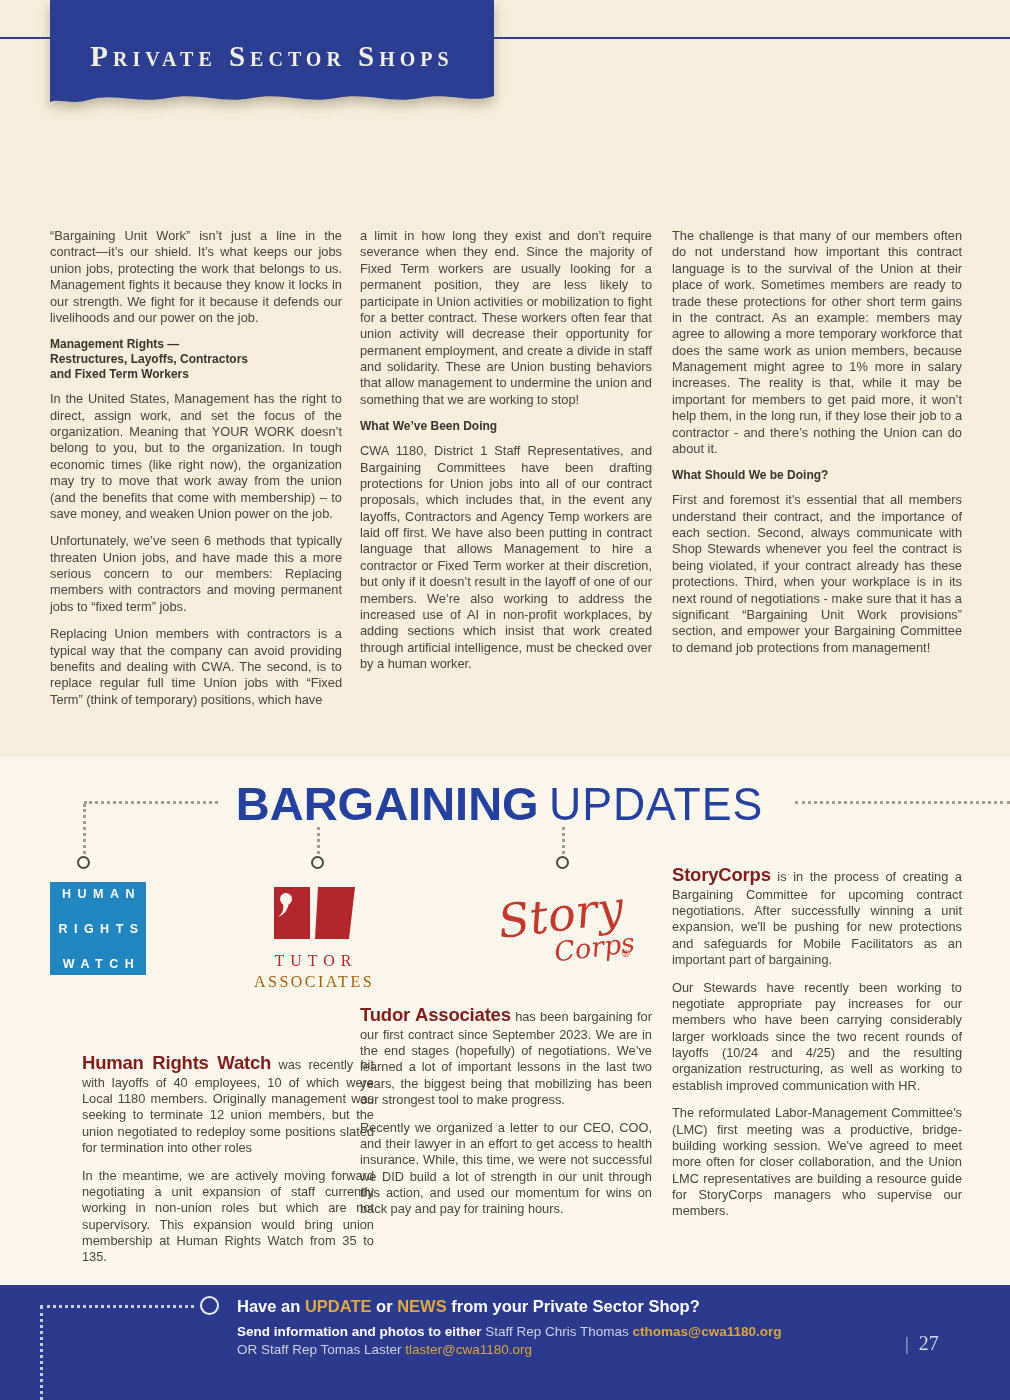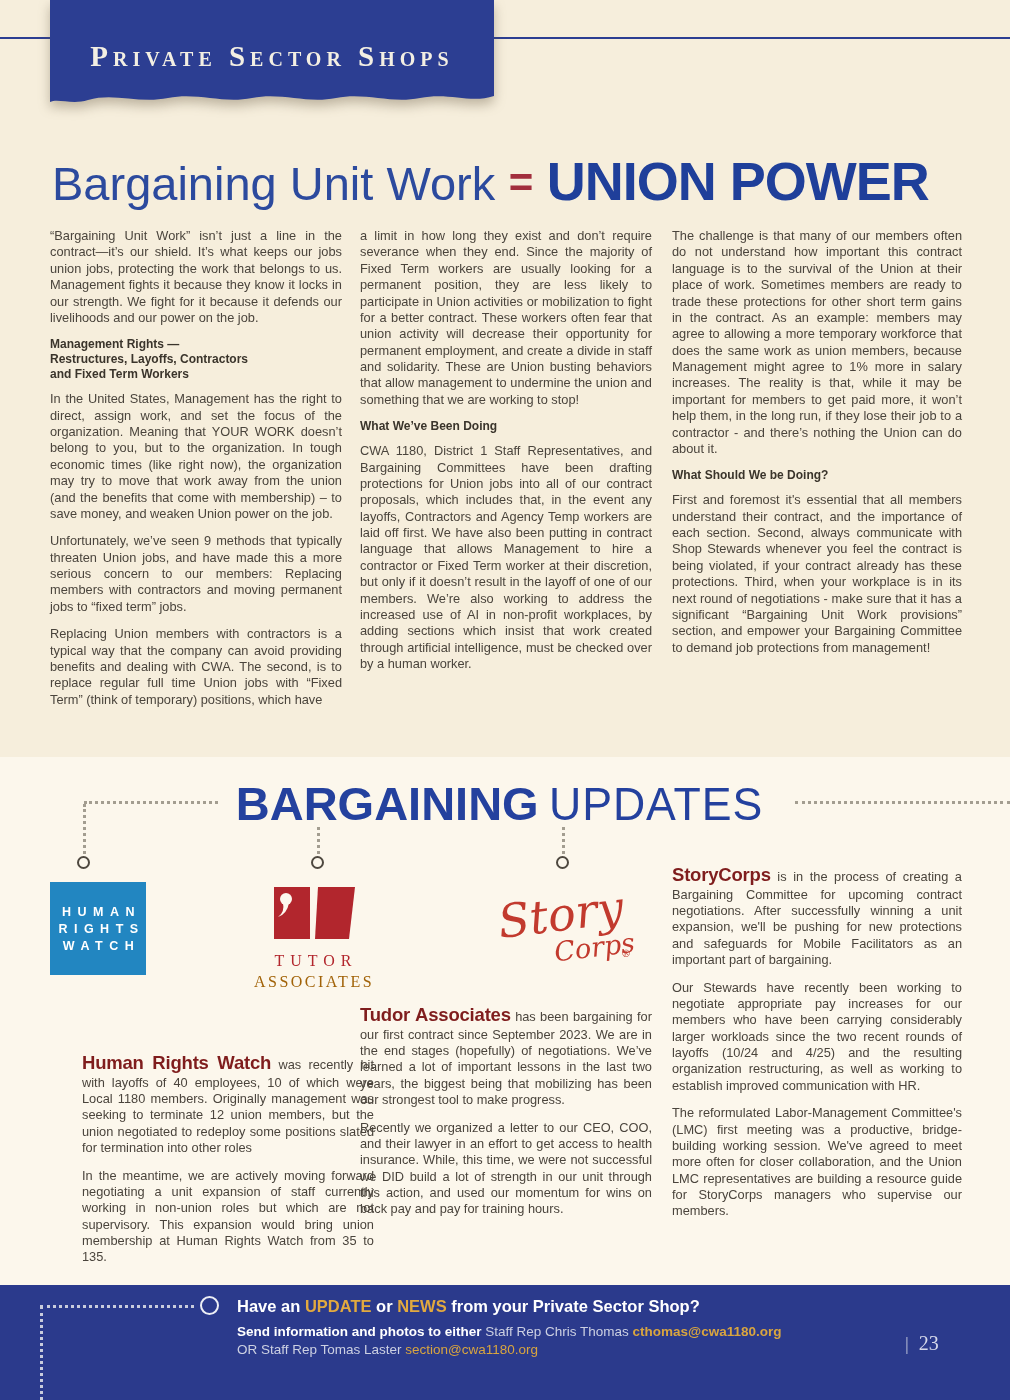--- a/index.html
+++ b/index.html
@@ -40,21 +40,21 @@
   .updates-title { position:absolute; left:0; top:776px; width:1010px; text-align:center; color:#24419e; }
   .ut-bold  { font-size:47px; font-weight:bold; letter-spacing:0; }
   .ut-light { font-size:47px; font-weight:normal; letter-spacing:1px; margin-left:10px; display:inline-block; transform:scaleX(.95); transform-origin:left; }
 
   .dots-h { position:absolute; height:0; border-top:3px dotted #a39d90; }
   .dots-v { position:absolute; width:0;  border-left:3px dotted #a39d90; }
   .node-circle { position:absolute; width:13px; height:13px; border:2px solid #4e483f; border-radius:50%; background:transparent; }
 
   
   .hrw-logo { position:absolute; left:50px; top:882px; width:96px; height:93px; background:#2286c1;
-              display:flex; flex-direction:column; justify-content:center; gap:3px; }
+              display:flex; flex-direction:column; justify-content:center; gap:21px; }
   .hrw-row { color:#fff; font-weight:bold; font-size:12.5px; letter-spacing:6.5px; text-align:center; padding-left:7px; }
   .tutor-logo { position:absolute; left:240px; top:886px; width:146px; text-align:center; }
   .tutor-line1 { font-family:"Liberation Serif", serif; color:#b2262d; font-size:16px; letter-spacing:6px; margin-top:6px; padding-left:6px; }
   .tutor-line2 { font-family:"Liberation Serif", serif; color:#a16207; font-size:16px; letter-spacing:2.5px; margin-top:3px; padding-left:2px; }
   .sc-logo { position:absolute; left:496px; top:882px; width:140px; height:100px; }
 
   
   .ucol { position:absolute; width:292px; font-size:12.8px; line-height:1.28; color:#4a443c; text-align:justify; }
   .ucol p { margin:0 0 11px 0; }
   .lead { font-weight:bold; font-size:18.5px; color:#7f1d1d; letter-spacing:-0.2px; }
@@ -84,35 +84,30 @@
   <div class="bg-mid"></div>
   <div class="topline"></div>
 
   <div class="ribbon">
     <svg width="444" height="112" viewBox="0 0 444 112">
       <path d="M0,0 H444 V96 C420,104 400,92 370,98 C340,104 316,92 286,98 C256,104 232,92 202,98 C172,104 148,92 118,98 C88,104 64,92 38,100 C22,105 8,98 0,102 Z" fill="#2c3e92"></path>
     </svg>
     <div class="ribbon-label">Private Sector Shops</div>
   </div>
 
-  <div class="headline">
-    <span class="hl-light">Bargaining Unit Work</span>
-    <span class="hl-eq">=</span>
-    <span class="hl-bold">UNION POWER</span>
-  </div>
 
   <div class="col" id="col1">
     <p>“Bargaining Unit Work” isn’t just a line in the contract—it’s our shield. It’s what keeps our jobs union jobs, protecting the work that belongs to us. Management fights it because they know it locks in our strength. We fight for it because it defends our livelihoods and our power on the job.</p>
     <h3>
       <span class="h-line">Management Rights —</span>
       <span class="h-line">Restructures, Layoffs, Contractors</span>
       <span class="h-line">and Fixed Term Workers</span>
     </h3>
     <p>In the United States, Management has the right to direct, assign work, and set the focus of the organization. Meaning that YOUR WORK doesn’t belong to you, but to the organization. In tough economic times (like right now), the organization may try to move that work away from the union (and the benefits that come with membership) – to save money, and weaken Union power on the job.</p>
-    <p>Unfortunately, we’ve seen 9 methods that typically threaten Union jobs, and have made this a more serious concern to our members: Replacing members with contractors and moving permanent jobs to “fixed term” jobs.</p>
+    <p>Unfortunately, we’ve seen 6 methods that typically threaten Union jobs, and have made this a more serious concern to our members: Replacing members with contractors and moving permanent jobs to “fixed term” jobs.</p>
     <p>Replacing Union members with contractors is a typical way that the company can avoid providing benefits and dealing with CWA. The second, is to replace regular full time Union jobs with “Fixed Term” (think of temporary) positions, which have</p>
   </div>
 
   <div class="col" id="col2">
     <p>a limit in how long they exist and don’t require severance when they end. Since the majority of Fixed Term workers are usually looking for a permanent position, they are less likely to participate in Union activities or mobilization to fight for a better contract. These workers often fear that union activity will decrease their opportunity for permanent employment, and create a divide in staff and solidarity. These are Union busting behaviors that allow management to undermine the union and something that we are working to stop!</p>
     <h3>What We’ve Been Doing</h3>
     <p>CWA 1180, District 1 Staff Representatives, and Bargaining Committees have been drafting protections for Union jobs into all of our contract proposals, which includes that, in the event any layoffs, Contractors and Agency Temp workers are laid off first. We have also been putting in contract language that allows Management to hire a contractor or Fixed Term worker at their discretion, but only if it doesn’t result in the layoff of one of our members. We’re also working to address the increased use of AI in non-profit workplaces, by adding sections which insist that work created through artificial intelligence, must be checked over by a human worker.</p>
   </div>
 
   <div class="col" id="col3">
@@ -181,19 +176,19 @@
   <div class="f-dots-v"></div>
   <div class="f-circle"></div>
   <div class="f-text">
     <div class="f-line1">
       <span>Have an </span><span class="f-gold">UPDATE</span><span> or </span><span class="f-gold">NEWS</span><span> from your Private Sector Shop?</span>
     </div>
     <div class="f-line2">
       <span>Send information and photos to either </span><span class="f-reg">Staff Rep Chris Thomas </span><a href="#" class="email">cthomas@cwa1180.org</a>
     </div>
     <div class="f-line3">
-      <span>OR  Staff Rep Tomas Laster </span><a href="#" class="email">section@cwa1180.org</a>
+      <span>OR  Staff Rep Tomas Laster </span><a href="#" class="email">tlaster@cwa1180.org</a>
     </div>
   </div>
   <div class="f-page">
-    <span class="f-sep">|</span><span>23</span>
+    <span class="f-sep">|</span><span>27</span>
   </div>
 </div>
 
 </body></html>

